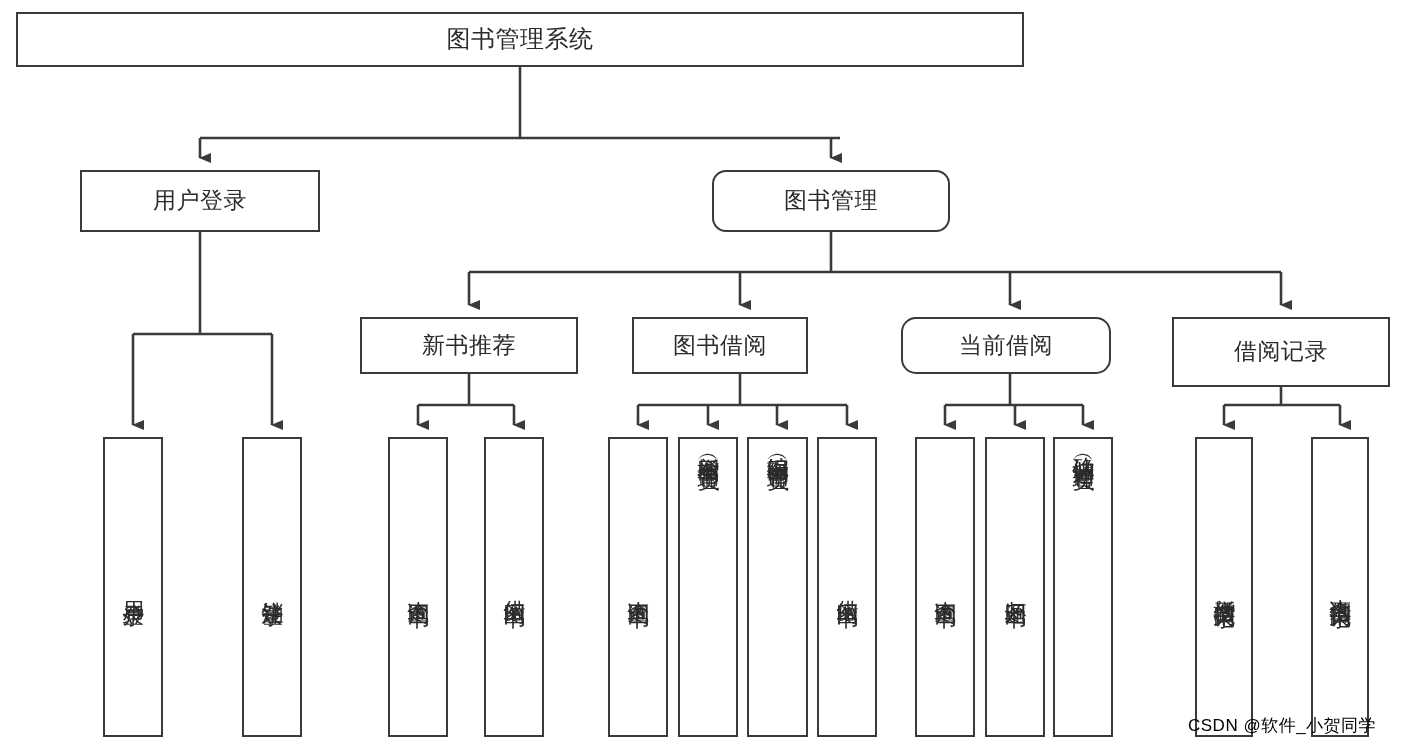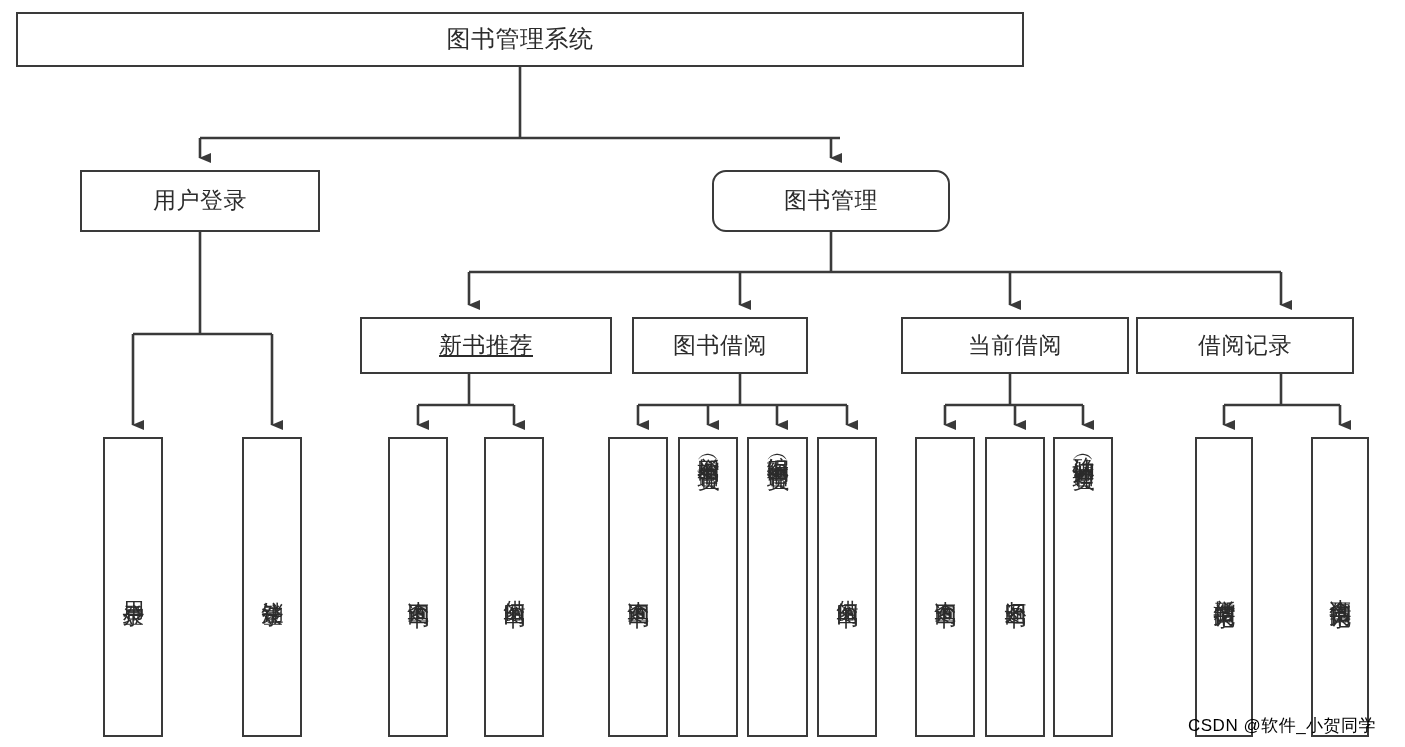--- a/index.html
+++ b/index.html
@@ -133,30 +133,30 @@
     <span>图书管理系统</span>
   </div>
 
   <div class="node horiz" style="left:80px; top:170px; width:240px; height:62px;">
     <span>用户登录</span>
   </div>
   <div class="node horiz" style="left:712px; top:170px; width:238px; height:62px;border-radius:14px;">
     <span>图书管理</span>
   </div>
 
-  <div class="node horiz" style="left:360px; top:317px; width:252px; height:57px;text-decoration:underline;">
+  <div class="node horiz" style="left:360px; top:317px; width:218px; height:57px;">
     <span>新书推荐</span>
   </div>
   <div class="node horiz" style="left:632px; top:317px; width:176px; height:57px;">
     <span>图书借阅</span>
   </div>
-  <div class="node horiz" style="left:901px; top:317px; width:228px; height:57px;">
+  <div class="node horiz" style="left:901px; top:317px; width:210px; height:57px;border-radius:15px;">
     <span>当前借阅</span>
   </div>
-  <div class="node horiz" style="left:1136px; top:317px; width:218px; height:57px;">
+  <div class="node horiz" style="left:1172px; top:317px; width:218px; height:70px;">
     <span>借阅记录</span>
   </div>
 
   <div class="node vert center-fill" style="left:103px; top:437px; width:60px; height:300px;">
     <span class="vert-label">用户登录</span>
   </div>
   <div class="node vert center-fill" style="left:242px; top:437px; width:60px; height:300px;">
     <span class="vert-label">注销登录</span>
   </div>
 

